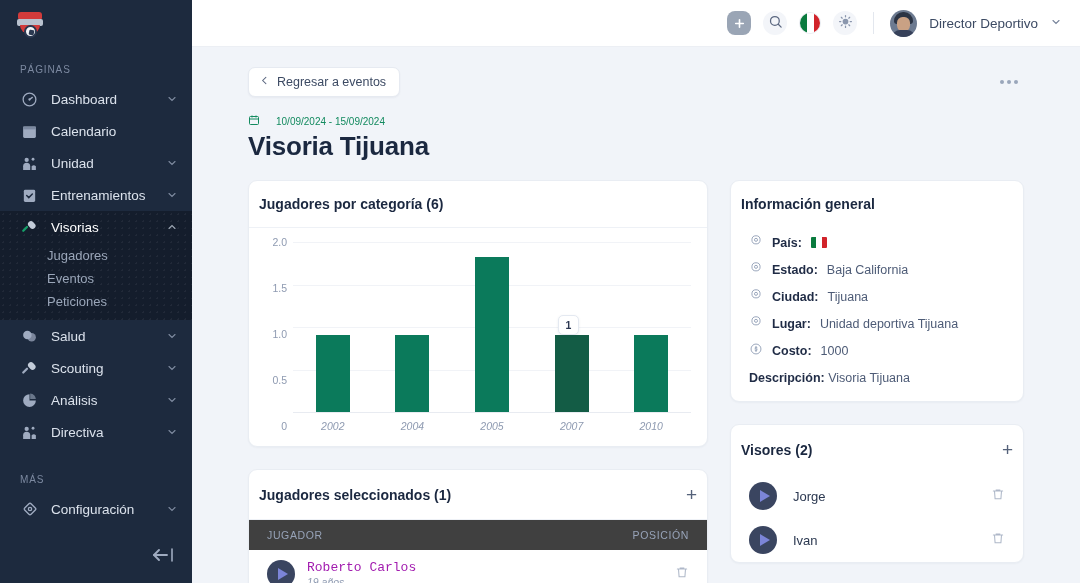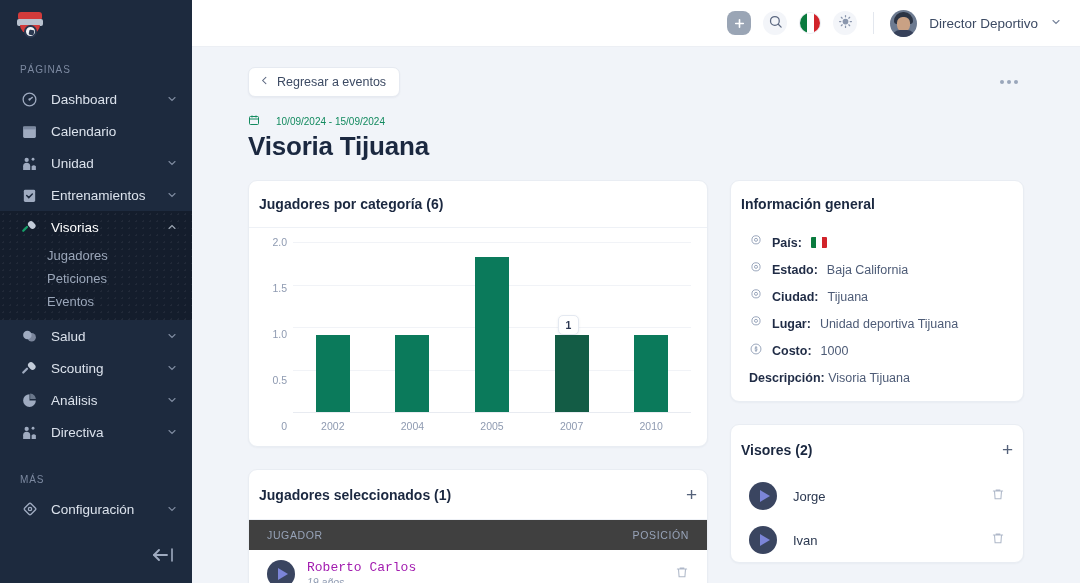--- a/index.html
+++ b/index.html
@@ -166,21 +166,21 @@
   .bars { position: absolute; inset: 0 0 26px 34px; display: flex; align-items: flex-end; }
   .bar-slot { flex: 1; display: flex; flex-direction: column; align-items: center; justify-content: flex-end; height: 100%; position: relative; }
   .bar { width: 34px; background: #0b7a5b; }
   .bar.hovered { background: #135c45; }
   .tooltip {
     position: absolute; background: #fff; border: 1px solid #e4e9f1; border-radius: 5px;
     padding: 3px 7px; font-size: 10.5px; font-weight: bold; color: #2a3650;
     box-shadow: 0 1px 3px rgba(30,45,80,.08); white-space: nowrap;
   }
   .xlabels { position: absolute; left: 34px; right: 0; bottom: 0; height: 26px; display: flex; }
-  .xlabel { flex: 1; text-align: center; font-size: 10.5px; color: #8e9ab1; padding-top: 8px; }
+  .xlabel { flex: 1; text-align: center; font-size: 10.5px; color: #8e9ab1; padding-top: 8px; font-style: italic; }
 
   
   .info-body { padding: 2px 18px 16px 18px; }
   .info-row { display: flex; align-items: center; gap: 9px; padding: 5px 0; font-size: 12.5px; color: #4d5b76; }
   .info-row b { color: #1f2b45; font-weight: bold; }
   .info-desc { font-size: 12.5px; color: #4d5b76; padding-top: 7px; }
   .info-desc b { color: #1f2b45; }
   .flag-sm { display: inline-flex; width: 16px; height: 11px; border-radius: 1px; overflow: hidden; vertical-align: -1px; }
   .flag-sm i { flex: 1; }
 
@@ -299,22 +299,22 @@
         </span>
         <span class="label">Visorias</span>
         <span class="chev">
           <svg width="12" height="12" viewBox="0 0 24 24" fill="none" stroke="#cfd8e4" stroke-width="2.2" stroke-linecap="round">
               <path d="M6 15l6-6 6 6"></path>
             </svg>
         </span>
       </div>
       <div class="nav-sub">
         <span class="nav-sub-item">Jugadores</span>
+        <span class="nav-sub-item">Eventos</span>
         <span class="nav-sub-item">Peticiones</span>
-        <span class="nav-sub-item">Eventos</span>
       </div>
     </div>
 
     <div class="nav-group">
       <div class="nav-item">
         <span class="ico">
           <svg width="17" height="17" viewBox="0 0 24 24" fill="#9fabc0">
               <circle cx="9" cy="10" r="6"></circle>
               <circle cx="15" cy="13" r="6" opacity=".72"></circle>
             </svg>

